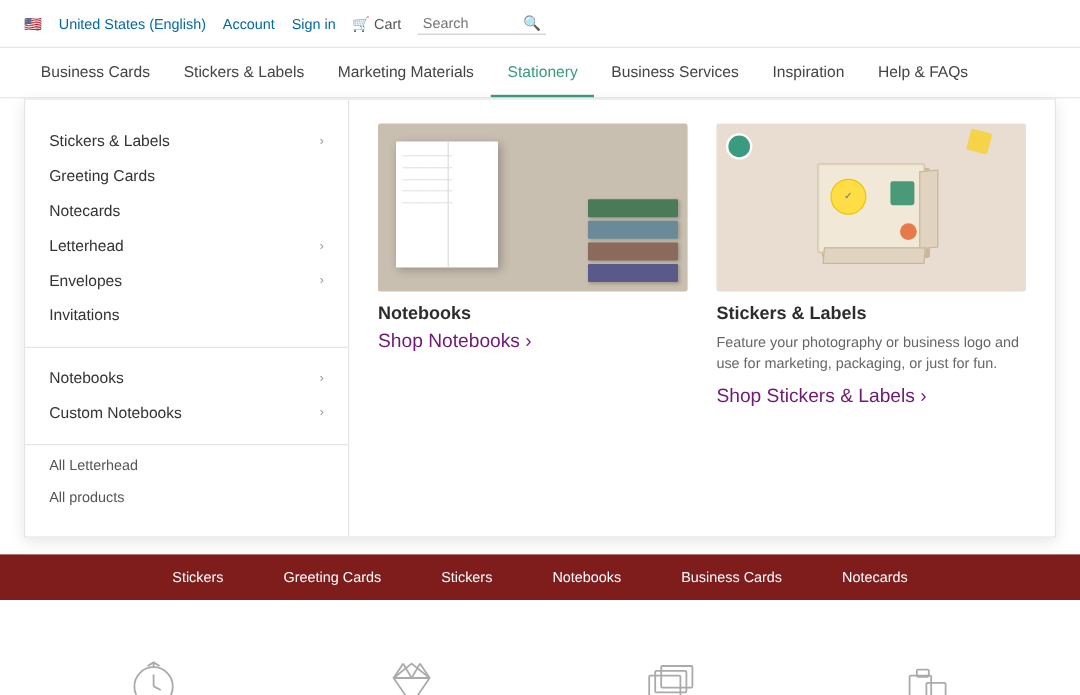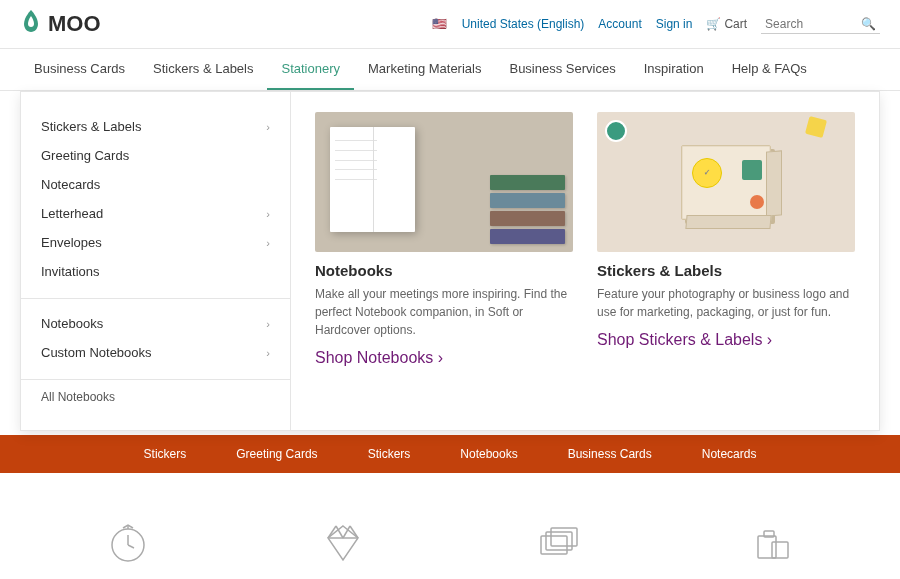--- a/index.html
+++ b/index.html
@@ -33,21 +33,21 @@
       font-size: 12px;
       color: #555;
     }
     .top-right a { text-decoration: none; color: #0369a1; }
     .search-bar {
       display: flex;
       align-items: flex-start;
       border: none;
       border-bottom: 1px solid #ccc;
       padding: 2px 4px;
-      gap: 16px;
+      gap: 4px;
     }
     .search-bar input {
       border: none;
       outline: none;
       font-size: 12px;
       width: 80px;
       background: transparent;
     }
     .cart-icon-area {
       display: flex;
@@ -154,27 +154,27 @@
     }
     .shop-link {
       font-size: 16px;
       color: #701a75;
       text-decoration: none;
       cursor: pointer;
     }
 
     
     .category-bar {
-      background: #c2410c;
+      background: #7f1d1d;
       display: flex;
       align-items: center;
       justify-content: center;
       gap: 50px;
       padding: 12px 20px;
-      margin-top: 4px;
+      margin-top: 14px;
     }
     .category-bar-item {
       color: #fff;
       font-size: 12px;
       cursor: pointer;
     }
 
     
     .features-section {
       display: flex;
@@ -218,48 +218,41 @@
       overflow: hidden;
       display: flex;
       align-items: center;
       justify-content: center;
     }
   </style>
 </head>
 <body>
 
 <div class="top-bar">
-  <a class="logo" href="#">
-    <svg class="logo-icon" viewBox="0 0 22 28" fill="none" xmlns="http://www.w3.org/2000/svg">
-      <path d="M11 0 C11 0 4 7 4 14 C4 18.4 7.1 22 11 22 C14.9 22 18 18.4 18 14 C18 7 11 0 11 0Z" fill="#3a9b7f"></path>
-      <path d="M11 6 C11 6 8 10 8 14 C8 15.7 9.3 17 11 17 C12.7 17 14 15.7 14 14 C14 10 11 6 11 6Z" fill="white"></path>
-    </svg>
-    <span>MOO</span>
-  </a>
   <div class="top-right">
     <span>🇺🇸</span>
     <a>United States (English)</a>
     <a>Account</a>
     <a>Sign in</a>
     <div class="cart-icon-area">
       <span>🛒</span>
       <span>Cart</span>
     </div>
     <div class="search-bar">
       <input type="text" placeholder="Search" style="">
       <span>🔍</span>
     </div>
   </div>
 </div>
 
 <div class="nav-bar">
   <a class="nav-item" href="#">Business Cards</a>
   <a class="nav-item" href="#">Stickers &amp; Labels</a>
+  <a class="nav-item" href="#">Marketing Materials</a>
   <a class="nav-item active" href="#">Stationery</a>
-  <a class="nav-item" href="#">Marketing Materials</a>
   <a class="nav-item" href="#">Business Services</a>
   <a class="nav-item" href="#">Inspiration</a>
   <a class="nav-item" href="#">Help &amp; FAQs</a>
 </div>
 
 <div class="dropdown-overlay">
 
   <div class="dropdown-left">
     <div class="menu-section">
       <div class="menu-item">
@@ -288,21 +281,22 @@
       <div class="menu-item">
         <span>Notebooks</span>
         <span class="chevron">›</span>
       </div>
       <div class="menu-item">
         <span>Custom Notebooks</span>
         <span class="chevron">›</span>
       </div>
     </div>
     <div class="menu-section-footer">
-      <div class="menu-footer-item">All Notebooks</div>
+      <div class="menu-footer-item">All Letterhead</div>
+      <div class="menu-footer-item">All products</div>
     </div>
   </div>
 
   <div class="dropdown-right">
 
     <div class="product-card">
       <div class="notebook-visual">
 
         <div style="position:absolute; top:15px; left:15px; width:85px; height:105px; background:#fff; border-radius:1px; box-shadow:2px 2px 8px rgba(0,0,0,0.25); z-index:2;">
           <div style="position:absolute;left:50%;top:0;bottom:0;width:1px;background:#ddd;"></div>
@@ -312,21 +306,20 @@
         </div>
 
         <div style="position:absolute; bottom:8px; right:8px; display:flex; flex-direction:column; gap:3px; z-index:3;">
           <div style="width:75px;height:15px;background:#4a7a5a;border-radius:1px;box-shadow:1px 1px 3px rgba(0,0,0,0.2);"></div>
           <div style="width:75px;height:15px;background:#6a8a9a;border-radius:1px;box-shadow:1px 1px 3px rgba(0,0,0,0.2);"></div>
           <div style="width:75px;height:15px;background:#8a6a5a;border-radius:1px;box-shadow:1px 1px 3px rgba(0,0,0,0.2);"></div>
           <div style="width:75px;height:15px;background:#5a5a8a;border-radius:1px;box-shadow:1px 1px 3px rgba(0,0,0,0.2);"></div>
         </div>
       </div>
       <h3>Notebooks</h3>
-      <p>Make all your meetings more inspiring. Find the perfect Notebook companion, in Soft or Hardcover options.</p>
       <a class="shop-link">Shop Notebooks ›</a>
     </div>
 
     <div class="product-card">
       <div class="stickers-visual">
 
         <div style="position:relative; width:90px; height:75px; background:#f2e8d8; border:1px solid #d4c4a4; border-radius:2px; box-shadow:4px 4px 0 #c8b898, inset 0 0 0 1px #e8dcc8;">
           <div style="position:absolute;top:5px;right:-12px;width:16px;height:65px;background:#e0d4c0;border:1px solid #c8b898;transform:skewY(-5deg);"></div>
           <div style="position:absolute;bottom:-10px;left:4px;width:85px;height:14px;background:#e0d4c0;border:1px solid #c8b898;transform:skewX(-5deg);"></div>
 

